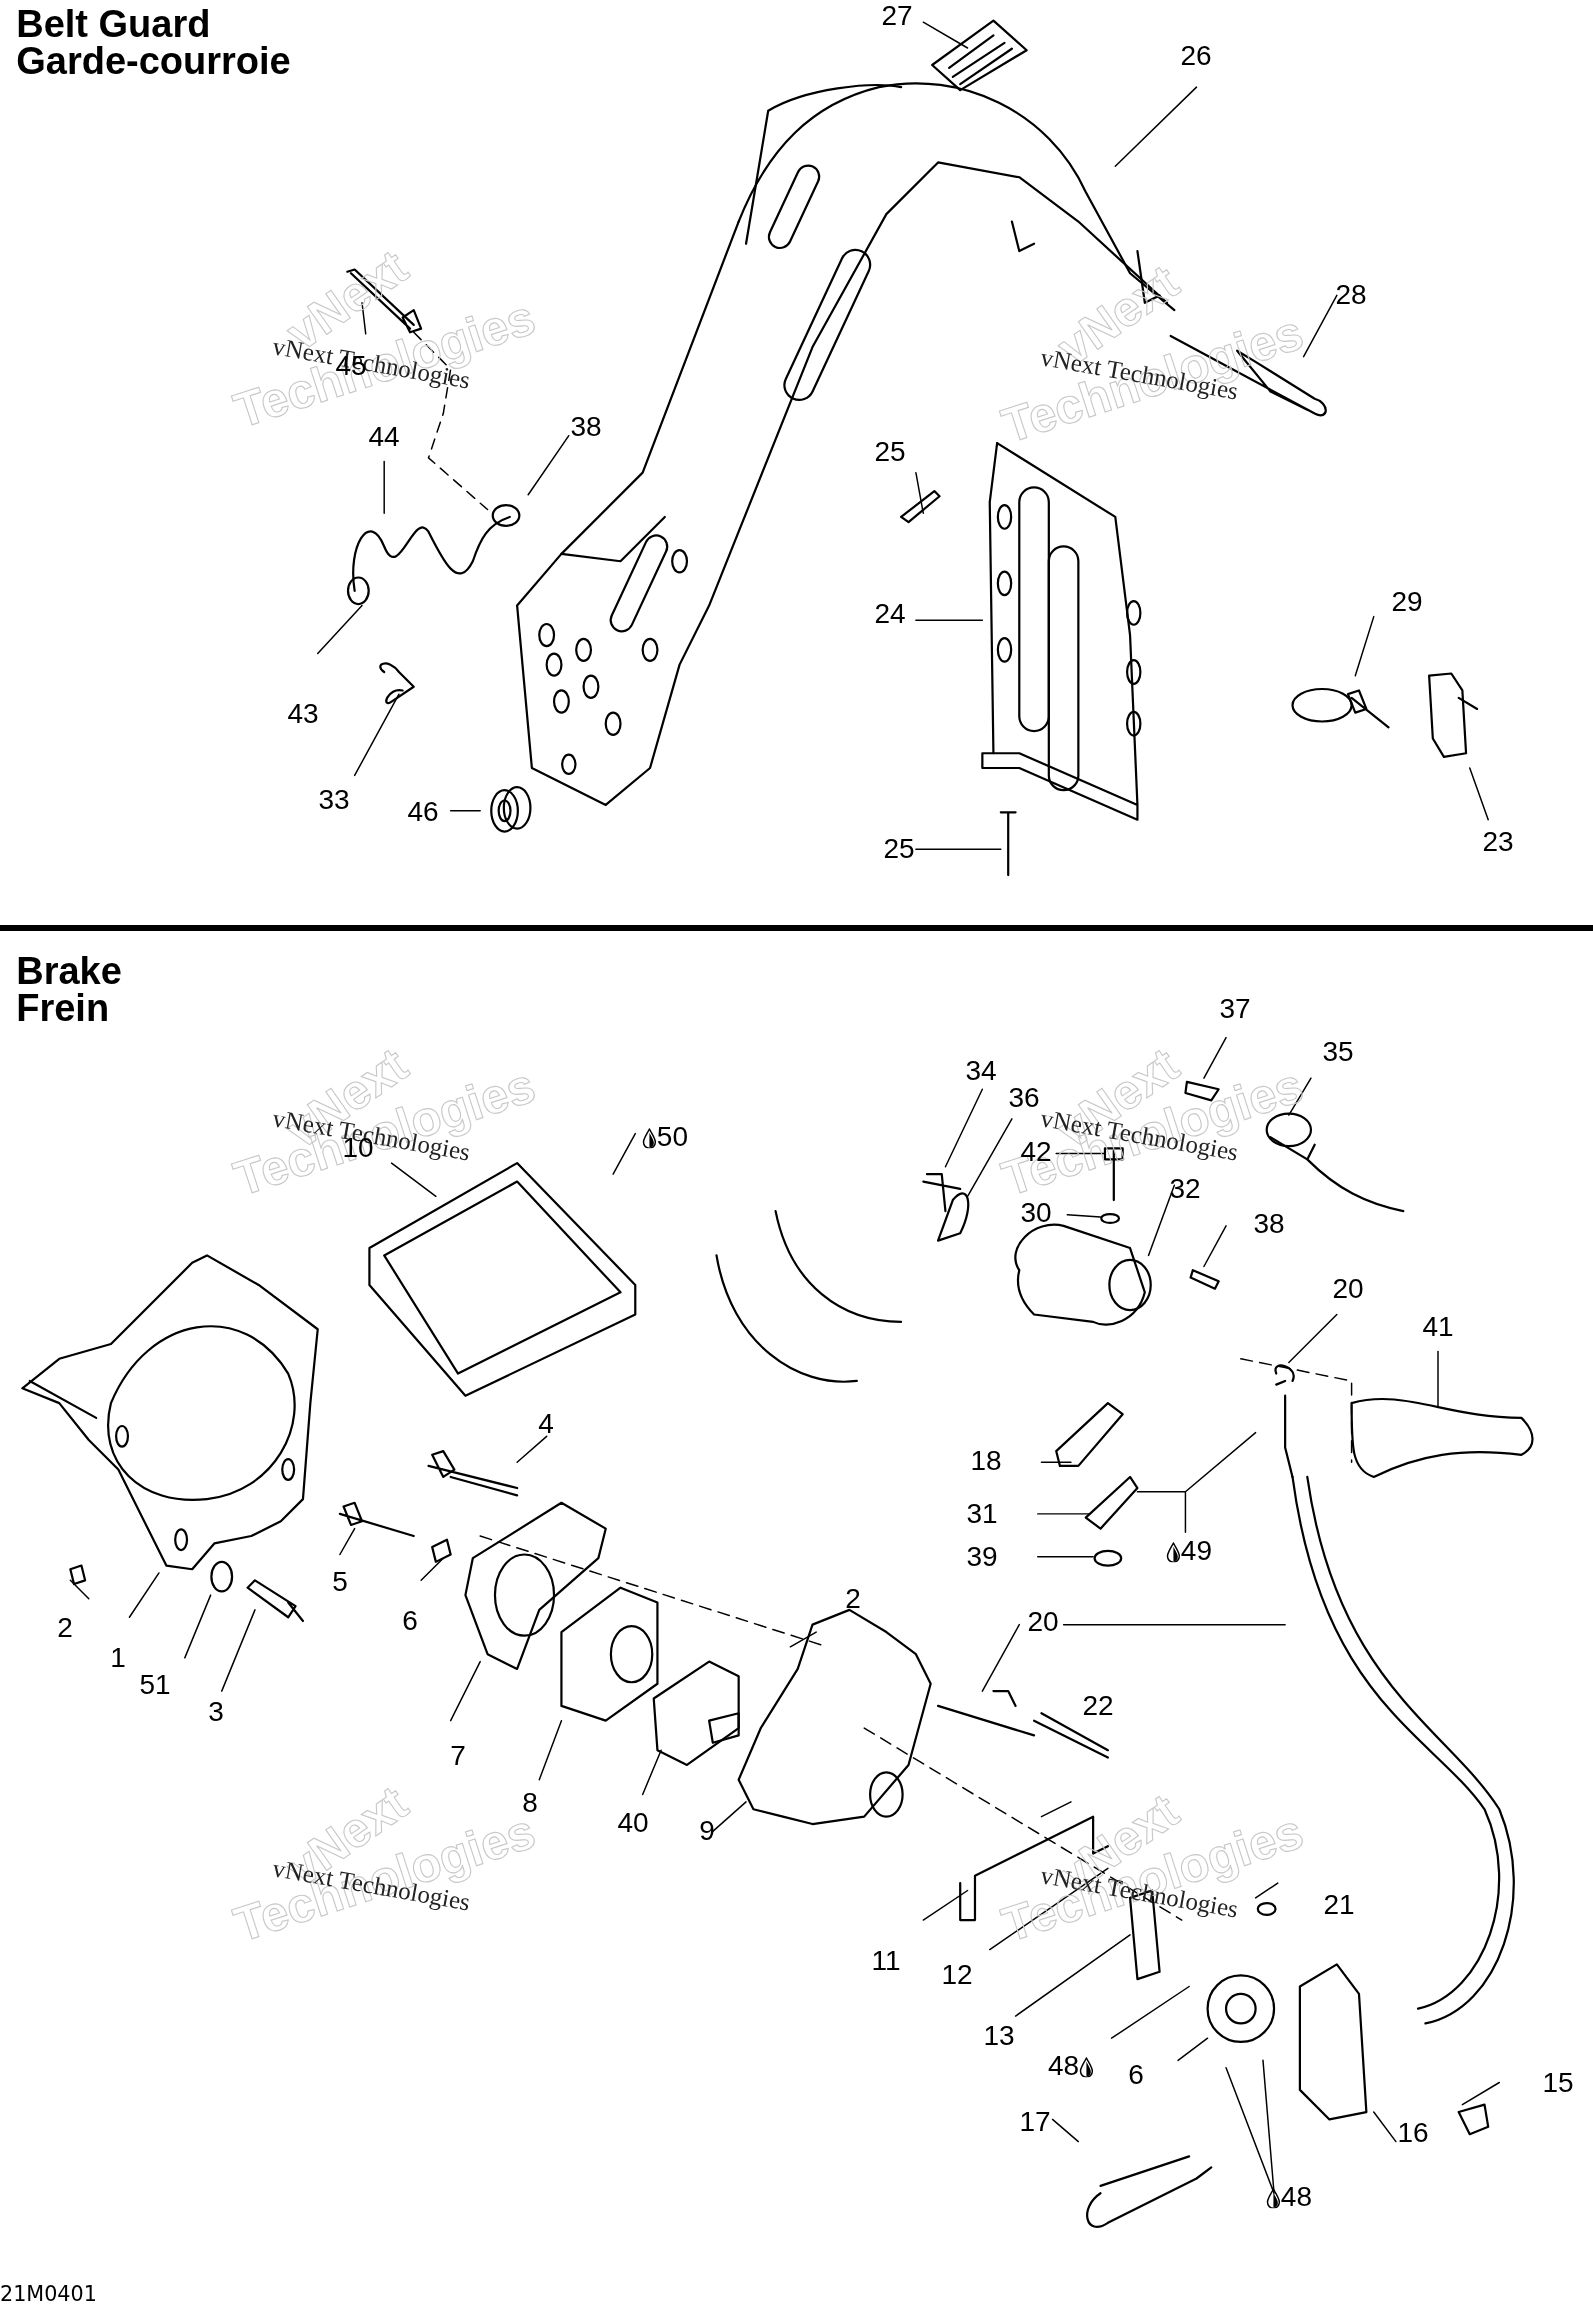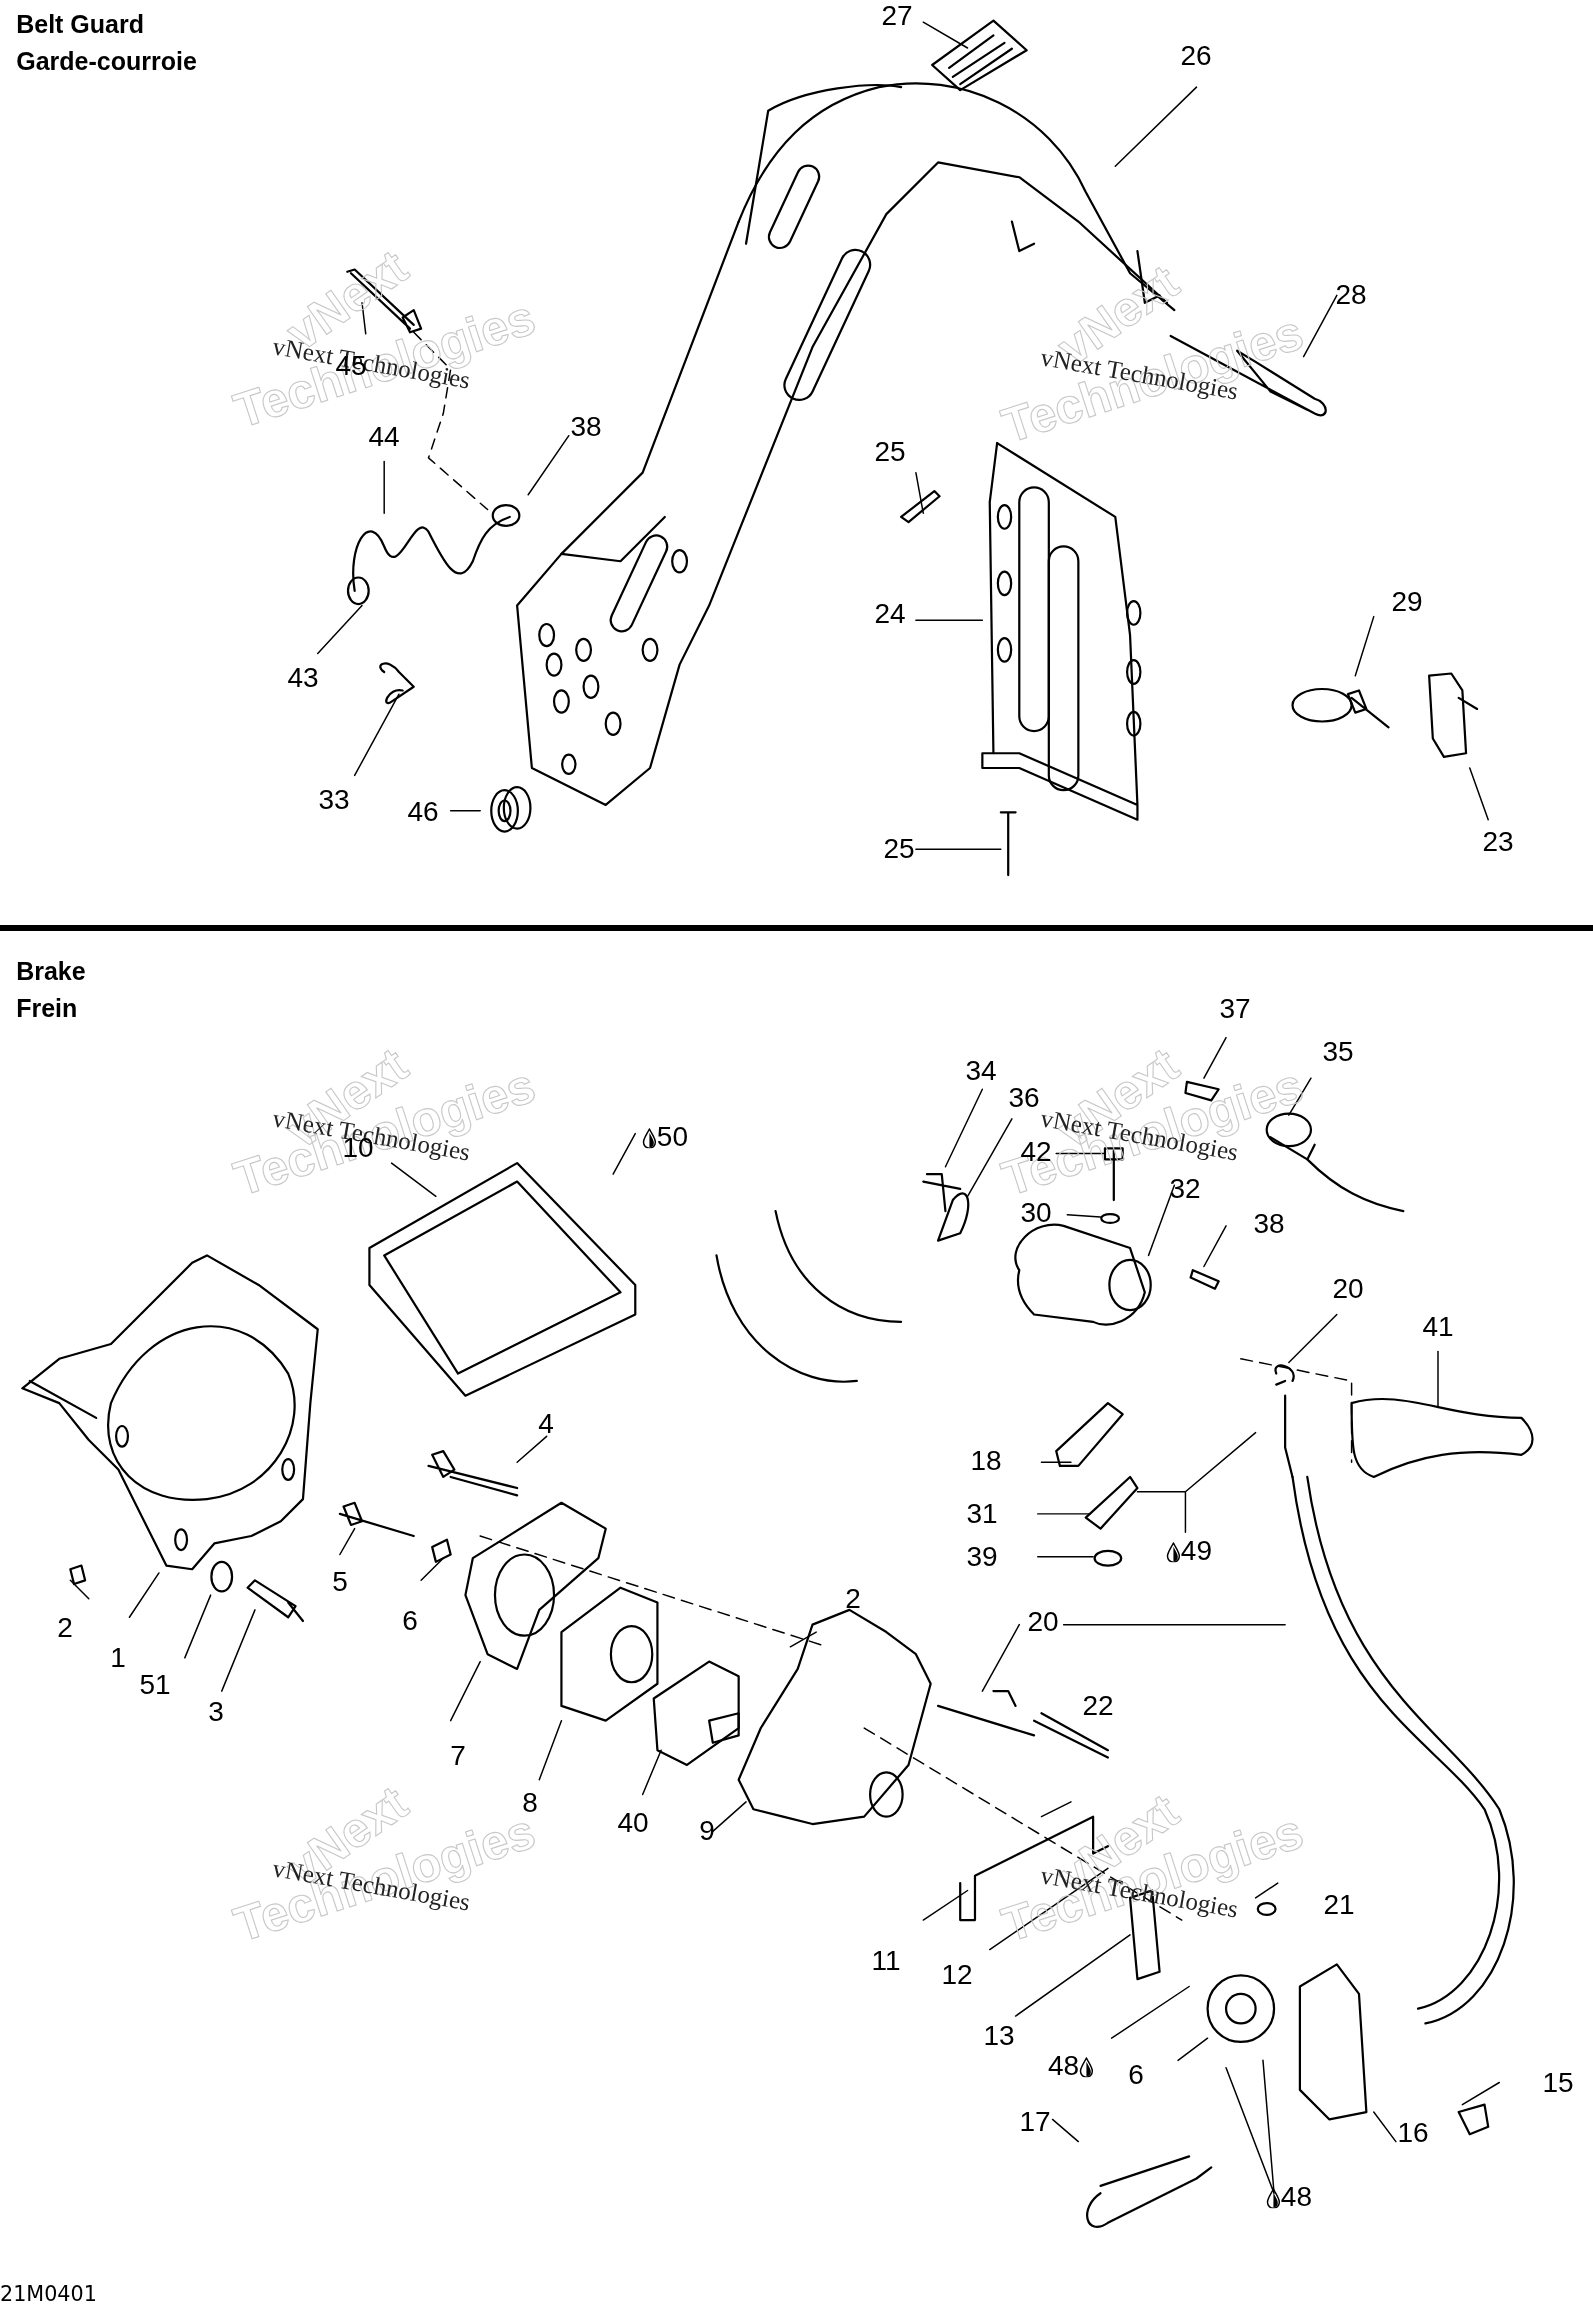--- a/index.html
+++ b/index.html
@@ -1,18 +1,18 @@
 <!DOCTYPE html>
 <html style="font-size:11.8px"><head>
 <meta charset="utf-8">
 <style>
   html, body { margin: 0; padding: 0; background: #ffffff; }
   body { width: 1594px; height: 2307px; position: relative; overflow: hidden;
          font-family: "Liberation Sans", sans-serif; color: #000; }
-  .section-title { position: absolute; left: 16.2px; font-weight: bold; font-size: 25px; line-height: 37px;
+  .section-title { position: absolute; left: 16.2px; font-weight: bold; font-size: 38px; line-height: 37px;
                    font-family: "Liberation Sans", sans-serif; }
   .divider { position: absolute; left: 0; top: 925px; width: 1594px; height: 5.9px; background: #000; }
   svg.art { position: absolute; left: 0; top: 0; width: 1594px; height: 2307px; }
   .callout { position: absolute; font-size: 28px; line-height: 29.5px; white-space: nowrap;
              font-family: "Liberation Sans", sans-serif; transform: translate(-50%, -50%); }
   .drop { display: inline-block; width: 14.8px; height: 20.7px; vertical-align: -2.2px; }
   .wm-serif { position: absolute; font-family: "Liberation Serif", serif; font-size: 25px; color: #222;
               white-space: nowrap; transform-origin: left center; }
   .wm-outline { position: absolute; font-family: "Liberation Sans", sans-serif; font-size: 49px; font-weight: bold;
                 color: transparent; -webkit-text-stroke: 1.1px #c8c8c8; white-space: nowrap; transform-origin: left center; }
@@ -276,21 +276,21 @@
 <div class="wm-outline" style="left:1063px;top:1854px;transform:rotate(-35deg)">vNext</div>
 <div class="wm-outline" style="left:1004px;top:1898px;transform:rotate(-18deg)">Technologies</div>
 <div class="wm-serif" style="left:1041px;top:1861px;transform:rotate(10deg)">vNext Technologies</div>
 
 <div class="callout" style="left:897px;top:16.2px">27</div>
 <div class="callout" style="left:1196px;top:56px">26</div>
 <div class="callout" style="left:1351px;top:295px">28</div>
 <div class="callout" style="left:351px;top:366px">45</div>
 <div class="callout" style="left:384px;top:437px">44</div>
 <div class="callout" style="left:586px;top:427px">38</div>
-<div class="callout" style="left:303px;top:678px">43</div>
+<div class="callout" style="left:303px;top:714px">43</div>
 <div class="callout" style="left:334px;top:800px">33</div>
 <div class="callout" style="left:423px;top:812px">46</div>
 <div class="callout" style="left:890px;top:452px">25</div>
 <div class="callout" style="left:890px;top:614px">24</div>
 <div class="callout" style="left:899px;top:849px">25</div>
 <div class="callout" style="left:1407px;top:602px">29</div>
 <div class="callout" style="left:1498px;top:842px">23</div>
 
 <div class="callout" style="left:1235px;top:1009px">37</div>
 <div class="callout" style="left:1338px;top:1052px">35</div>

